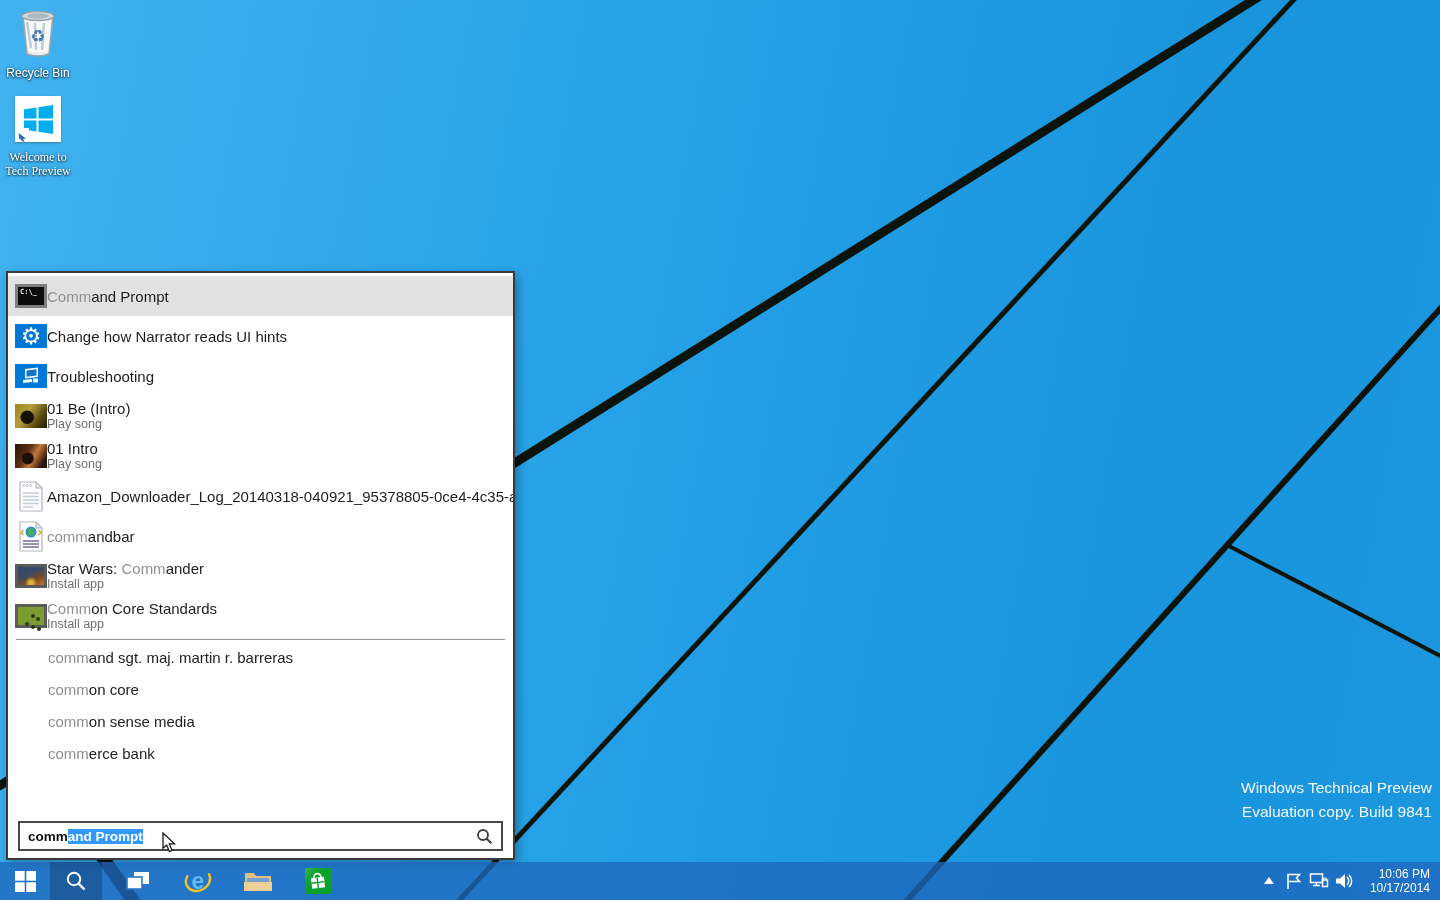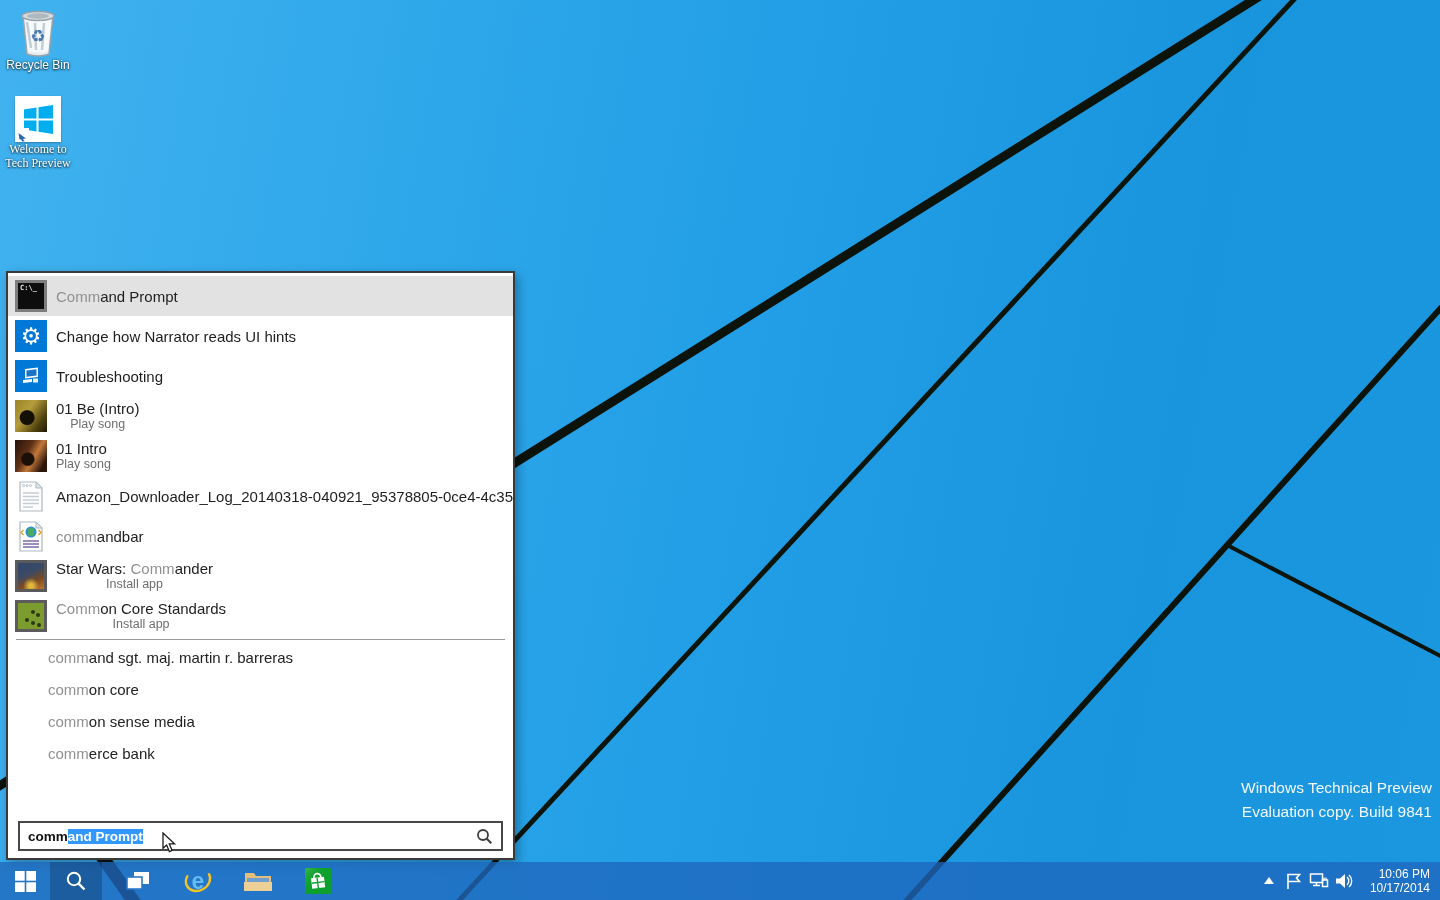--- a/index.html
+++ b/index.html
@@ -13,21 +13,21 @@
   .wallpaper{
     position:absolute;inset:0;z-index:0;
     background:linear-gradient(100deg,#41b2ef 0%,#2ea7ea 28%,#219ee6 52%,#1895dd 78%,#1b97e0 100%);
   }
   .beams{position:absolute;inset:0;z-index:1;pointer-events:none;}
 
   
   .desk-icon{position:absolute;width:76px;text-align:center;z-index:2;cursor:default;}
   .desk-icon .glyph{display:block;margin:0 auto;}
   .desk-label{
-    margin-top:0;font-size:12px;color:#fff;line-height:14px;
+    margin-top:8px;font-size:12px;color:#fff;line-height:14px;
     text-shadow:0 1px 2px rgba(0,0,0,.75),0 0 3px rgba(0,0,0,.5);
   }
   .recycle{left:0;top:6px;}
   .welcome{left:0;top:96px;font-family:Liberation Serif, serif;}
   .welcome-box{
     width:46px;height:46px;background:#fff;margin:0 auto;position:relative;
     box-shadow:0 1px 2px rgba(0,0,0,.3);
   }
   .shortcut-arrow{position:absolute;left:1px;bottom:1px;width:13px;height:13px;background:#fff;}
 
@@ -39,26 +39,26 @@
 
   
   .panel{
     position:absolute;left:6px;top:271px;width:505px;height:585px;z-index:5;
     background:#fff;border:2px solid #3a3a3a;box-shadow:3px 4px 10px rgba(0,0,0,.3);
     color:#1d1d1d;
   }
   .results{padding-top:3px;}
   .row{height:40px;display:flex;align-items:center;padding-left:7px;overflow:hidden;}
   .row.selected{background:#e2e2e2;}
-  .icon32{width:32px;height:32px;flex:none;margin-right:9px;box-sizing:border-box;position:relative;}
+  .icon32{width:32px;height:24px;flex:none;box-sizing:border-box;position:relative;}
   .rtext{min-width:0;}
   .rtitle{font-size:15px;line-height:17px;white-space:nowrap;color:#1e1e1e;}
   .rtitle span{white-space:pre;}
   .rtitle .match{color:#909090;}
-  .rsub{font-size:12.5px;line-height:15px;color:#6e6e6e;text-align:center;}
+  .rsub{font-size:12.5px;line-height:15px;color:#6e6e6e;}
 
   
   .ic-cmd{background:#0d0d0d;border:3px solid #7d7d7d;}
   .cmd-inner{position:absolute;top:1px;left:2px;font:bold 7px "DejaVu Sans Mono",monospace;color:#e8e8e8;}
   .ic-gear{background:#0078d7;color:#fff;display:flex;align-items:center;justify-content:center;font-size:23px;}
   .ic-blue{background:#0078d7;display:flex;align-items:center;justify-content:center;}
   .ic-alb1{background:radial-gradient(circle at 38% 55%,#151005 26%,rgba(21,16,5,0) 30%),
            linear-gradient(125deg,#9a8524 0%,#b59d3a 38%,#50420f 75%,#201a06 100%);}
   .ic-doc{display:flex;align-items:center;justify-content:center;}
   .ic-sw{border:3px solid #5a5a5a;

